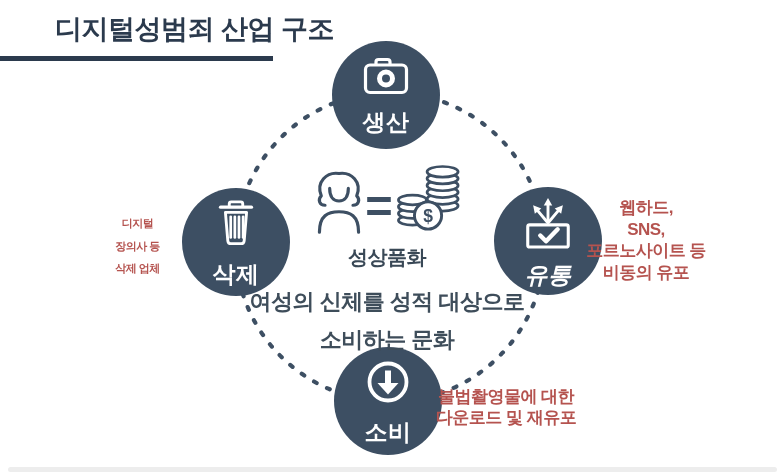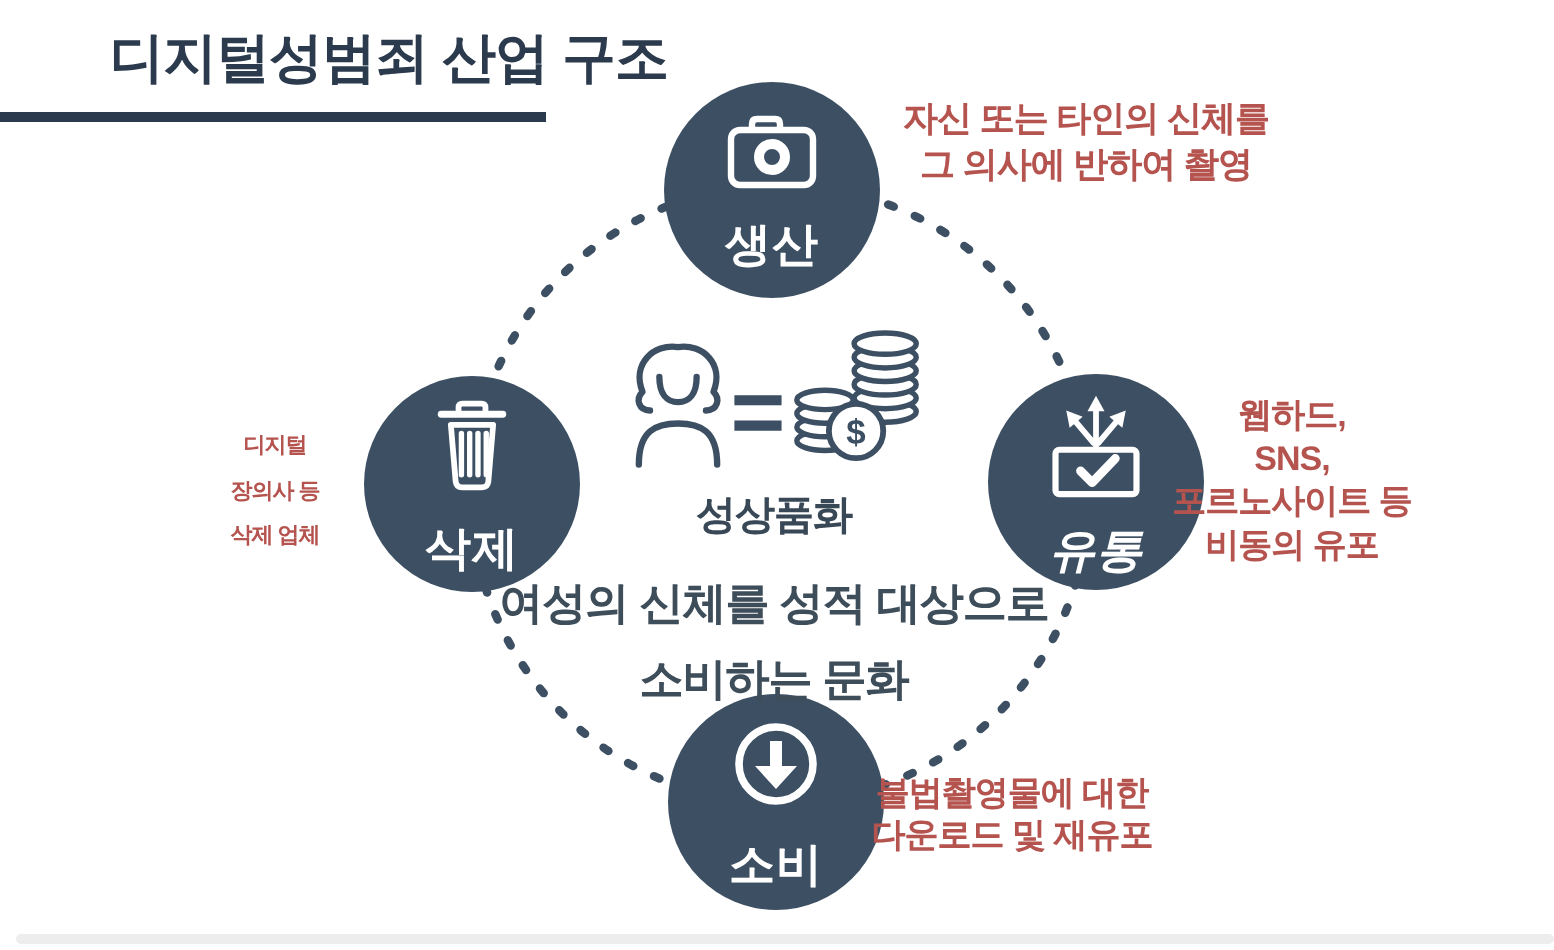--- a/index.html
+++ b/index.html
@@ -142,24 +142,20 @@
         <circle cx="33" cy="54" r="14" stroke-width="3"></circle>
       </g>
       <text x="33" y="60.5" text-anchor="middle" font-size="18" font-weight="800" fill="#3d4f63">$</text>
     </svg>
   </span>
 
   <div class="abs center-heading">성상품화</div>
   <div class="abs center-desc" style="top:287px;">여성의 신체를 성적 대상으로</div>
   <div class="abs center-desc" style="top:314px;margin-top:11px;">소비하는 문화</div>
 
-  <div class="abs annotation anno-production">
-    <div>자신 또는 타인의 신체를</div>
-    <div>그 의사에 반하여 촬영</div>
-  </div>
 
   <div class="abs annotation anno-distribution">
     <div>웹하드,</div>
     <div>SNS,</div>
     <div>포르노사이트 등</div>
     <div>비동의 유포</div>
   </div>
 
   <div class="abs annotation anno-consumption">
     <div>불법촬영물에 대한</div>

